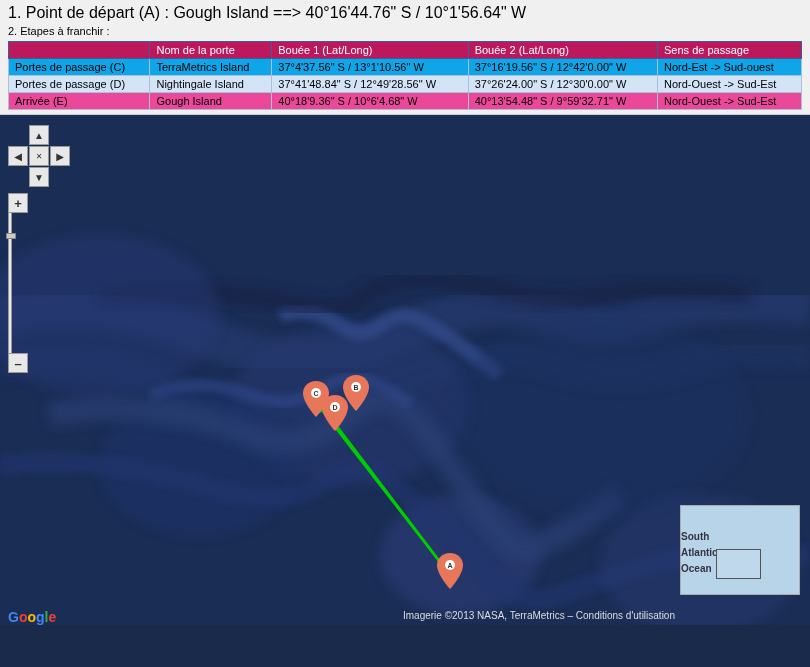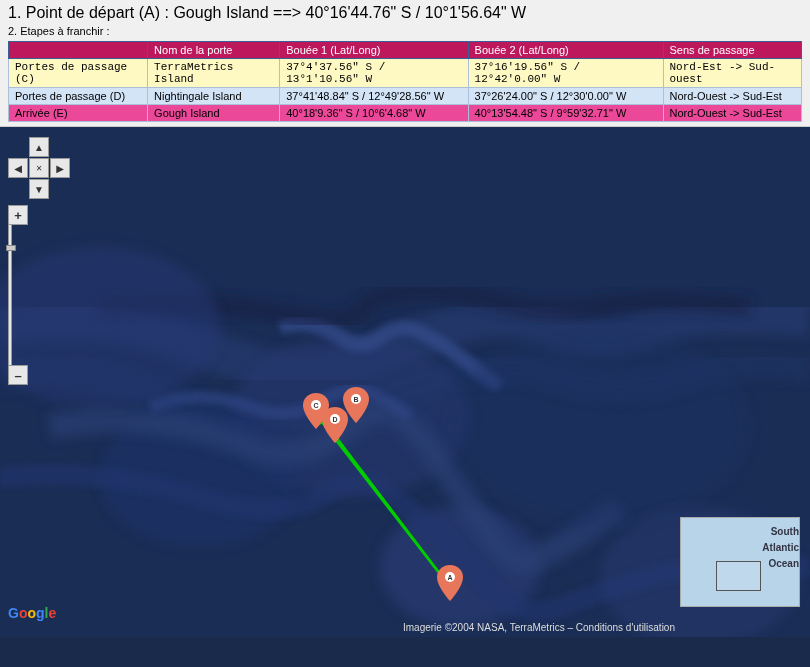--- a/index.html
+++ b/index.html
@@ -26,21 +26,21 @@
     }
     table th {
       background: #be185d;
       color: white;
       padding: 2px 6px;
       border: 1px solid #3a5f95;
       text-align: left;
       font-weight: normal;
     }
     table tr.row-b td { background: #dce6f4; }
-    table tr.row-c td { background: #fef9c3; font-family: Liberation Mono, monospace; }
+    table tr.row-c td { background: #0ea5e9; }
     table tr.row-d td { background: #d4e4f7; }
     table tr.row-e td { background: #ec4899; }
     table td {
       padding: 2px 6px;
       border: 1px solid #aac0d8;
     }
 
     .map-container {
       position: relative;
       width: 810px;
@@ -131,41 +131,41 @@
       position: absolute;
       bottom: 30px;
       right: 10px;
       width: 120px;
       height: 90px;
       background: #b8d4e8;
       border: 1px solid #aaa;
       overflow: hidden;
     }
     .mini-map-label {
-      text-align: right;
+      text-align: left;
       font-size: 10px;
       color: #334;
-      padding-top: 6px;
+      padding-top: 23px;
       line-height: 16px;
       font-weight: bold;
     }
     .mini-map-box {
       position: absolute;
       bottom: 15px;
       left: 35px;
       width: 45px;
       height: 30px;
       border: 1px solid #555;
       background: rgba(200,220,240,0.5);
     }
 
     
     .map-footer {
       position: absolute;
-      bottom: 16px;
+      bottom: 0;
       left: 8px;
       display: flex;
       align-items: flex-start;
       gap: 4px;
     }
     .google-logo {
       font-size: 14px;
       font-weight: bold;
       color: white;
     }
@@ -321,14 +321,14 @@
   <div class="mini-map">
     <div class="mini-map-label">South<br>Atlantic<br>Ocean</div>
     <div class="mini-map-box"></div>
   </div>
 
   <div class="map-footer">
     <div class="google-logo">
       <span>G</span><span>o</span><span>o</span><span>g</span><span>l</span><span>e</span>
     </div>
   </div>
-  <div class="footer-text">Imagerie ©2004 NASA, TerraMetrics – Conditions d'utilisation</div>
+  <div class="footer-text">Imagerie ©2013 NASA, TerraMetrics – Conditions d'utilisation</div>
 </div>
 
 </body></html>

